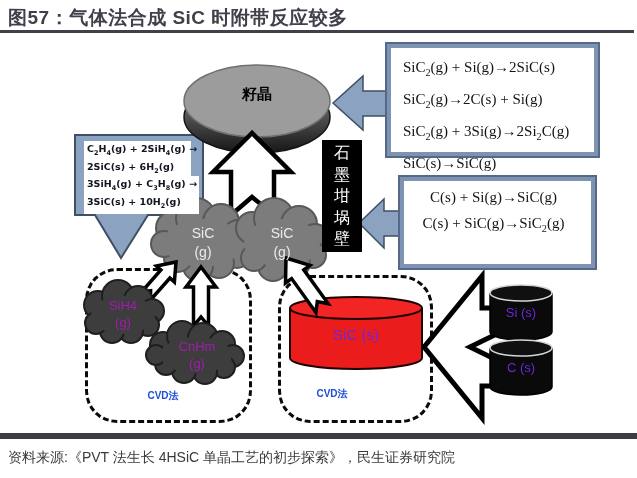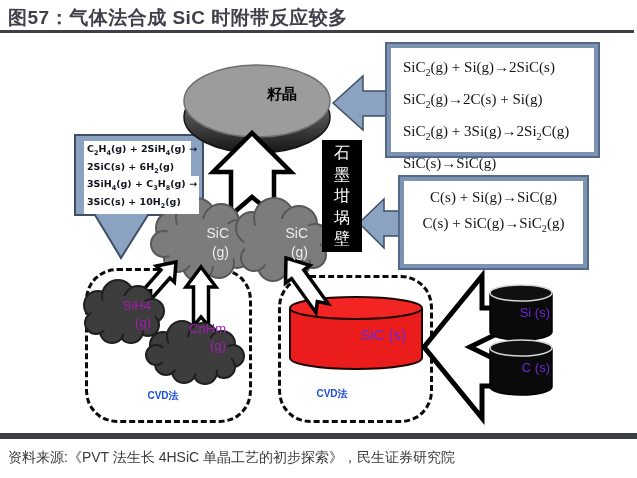--- a/index.html
+++ b/index.html
@@ -27,38 +27,38 @@
   
   svg.shapes{left:0;top:0;z-index:2;}
   
   .eq-box{
     background:#ffffff;border:4px solid #7d93b2;box-shadow:0 0 0 2px #56688a;
     z-index:4;color:#141414;
     font-family:"Liberation Serif","DejaVu Serif",serif;font-size:15px;
   }
   .eq-box .ln{line-height:26px;white-space:nowrap;}
   .eq-box-1{left:387px;top:44px;width:191px;height:98px;padding:6px 0 0 12px;}
-  .eq-box-2{left:400px;top:177px;width:179px;height:80px;padding:3px 0 0 0;text-align:center;}
+  .eq-box-2{left:400px;top:177px;width:179px;height:80px;padding:3px 8px 0 0;text-align:center;}
   sub{font-size:0.68em;}
   
   .chip{
     background:#ffffff;z-index:4;color:#10141f;
     font-family:"DejaVu Sans",sans-serif;font-weight:bold;font-size:9.5px;
     line-height:14px;padding:1px 3px;white-space:nowrap;
   }
   .chip-a{left:84px;top:141px;width:101px;}
   .chip-b{left:84px;top:176px;width:109px;}
   
   .crucible{
     left:322px;top:140px;width:40px;height:112px;background:#000;z-index:5;
     color:#fff;font-size:16px;line-height:21.5px;text-align:center;
     white-space:pre-line;padding-top:2px;box-sizing:border-box;
   }
   
-  .lbl{z-index:6;text-align:right;white-space:pre-line;}
+  .lbl{z-index:6;text-align:center;white-space:pre-line;}
   .seed-lbl{left:217px;top:85px;width:80px;font-size:15px;font-weight:bold;color:#000;}
   .cloud-lbl{font-size:14px;line-height:19px;color:#ececec;}
   .cloud-dark-lbl{font-size:13px;line-height:17px;color:#a21caf;}
   .cyl-lbl{color:#6d28d9;font-size:14px;}
   .footer-bar{left:0;top:433px;width:637px;height:6px;background:#3c3c43;z-index:7;}
   .footer-src{left:8px;top:449px;font-size:14px;color:#3a3a3a;z-index:7;white-space:nowrap;}
 </style>
 </head>
 <body>
 
@@ -191,21 +191,21 @@
 壁</div>
 
   <div class="abs lbl seed-lbl">籽晶</div>
 
   <div class="abs lbl cloud-lbl" style="left:177px;top:224px;width:52px;">SiC
 (g)</div>
   <div class="abs lbl cloud-lbl" style="left:256px;top:224px;width:52px;">SiC
 (g)</div>
   <div class="abs lbl cloud-dark-lbl" style="left:95px;top:297px;width:56px;">SiH4
 (g)</div>
-  <div class="abs lbl cloud-dark-lbl" style="left:168px;top:320px;width:58px;">CnHm
+  <div class="abs lbl cloud-dark-lbl" style="left:168px;top:338px;width:58px;">CnHm
 (g)</div>
 
   <div class="abs lbl cyl-lbl" style="left:306px;top:326px;width:100px;font-size:15px;">SiC (s)</div>
   <div class="abs lbl cyl-lbl" style="left:492px;top:305px;width:58px;font-size:13px;">Si (s)</div>
   <div class="abs lbl cyl-lbl" style="left:492px;top:360px;width:58px;font-size:13px;">C (s)</div>
 
   <div class="abs method-label" style="left:118px;top:389px;">CVD法</div>
   <div class="abs method-label" style="left:287px;top:387px;">CVD法</div>
 
   <div class="abs footer-bar"></div>

